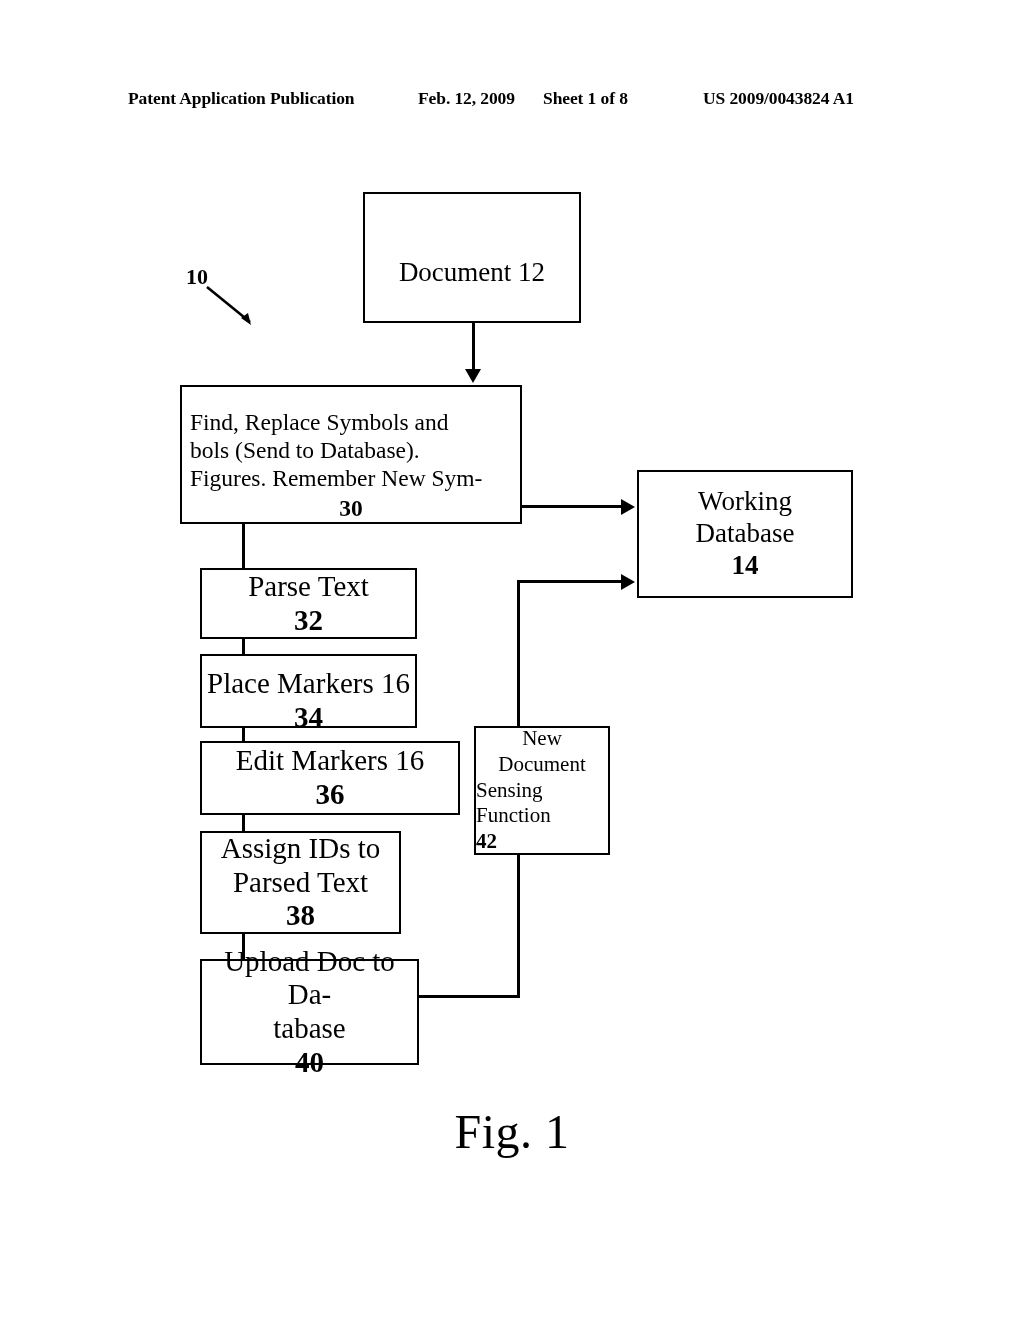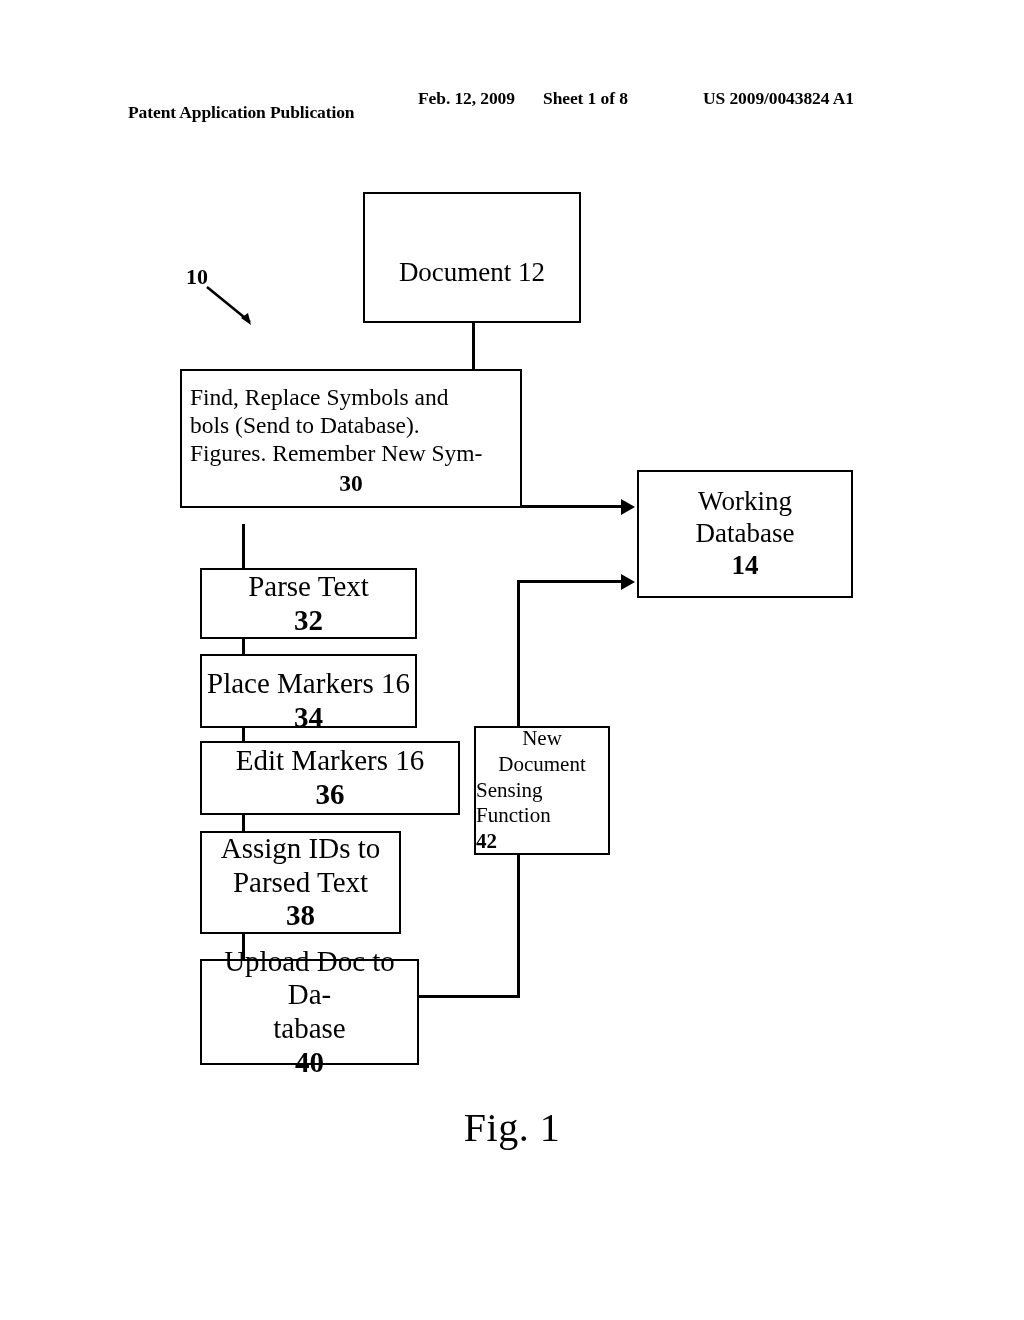--- a/index.html
+++ b/index.html
@@ -24,21 +24,21 @@
     position: absolute;
     top: 88px;
     left: 128px;
     width: 768px;
     height: 26px;
     font-weight: bold;
     font-size: 17.5px;
     letter-spacing: -0.1px;
     white-space: nowrap;
   }
-  #header .h-left   { position: absolute; left: 0px;   top: 0px; margin-top: 14px; }
+  #header .h-left   { position: absolute; left: 0px;   top: 0px; }
   #header .h-mid    { position: absolute; left: 290px; top: 0px; }
   #header .h-sheet  { position: absolute; left: 415px; top: 0px; }
   #header .h-right  { position: absolute; left: 575px; top: 0px; }
 
   
   #diagram {
     position: absolute;
     left: 0;
     top: 0;
     width: 1024px;
@@ -65,22 +65,22 @@
 
   
   #box-document {
     left: 363px; top: 192px; width: 218px; height: 131px;
     align-items: center;
     font-size: 27px;
   }
   #box-document .txt { text-align: center; margin-top: 31px; }
 
   #box-30 {
-    left: 180px; top: 369px; width: 342px; height: 139px;
-    padding: 12px 0 6px 8px;
+    left: 180px; top: 385px; width: 342px; height: 139px;
+    padding: 21px 0 6px 8px;
     justify-content: flex-start;
     font-size: 23.5px;
     line-height: 1.2;
   }
   #box-30 .txt { text-align: left; }
   #box-30 .ref { margin-top: 1px; padding-right: 8px; }
 
   #box-14 {
     left: 637px; top: 470px; width: 216px; height: 128px;
     align-items: center;
@@ -152,21 +152,21 @@
     left: 205px; top: 285px;
     width: 60px; height: 48px;
   }
 
   
   #fig-caption {
     position: absolute;
     left: 0; top: 1104px;
     width: 1024px;
     text-align: center;
-    font-size: 40px;
+    font-size: 48px;
     letter-spacing: 0.5px;
   }
 </style>
 </head>
 <body>
 
 <div id="page">
 
   <div id="header">
     <span class="h-left">Patent Application Publication</span>

